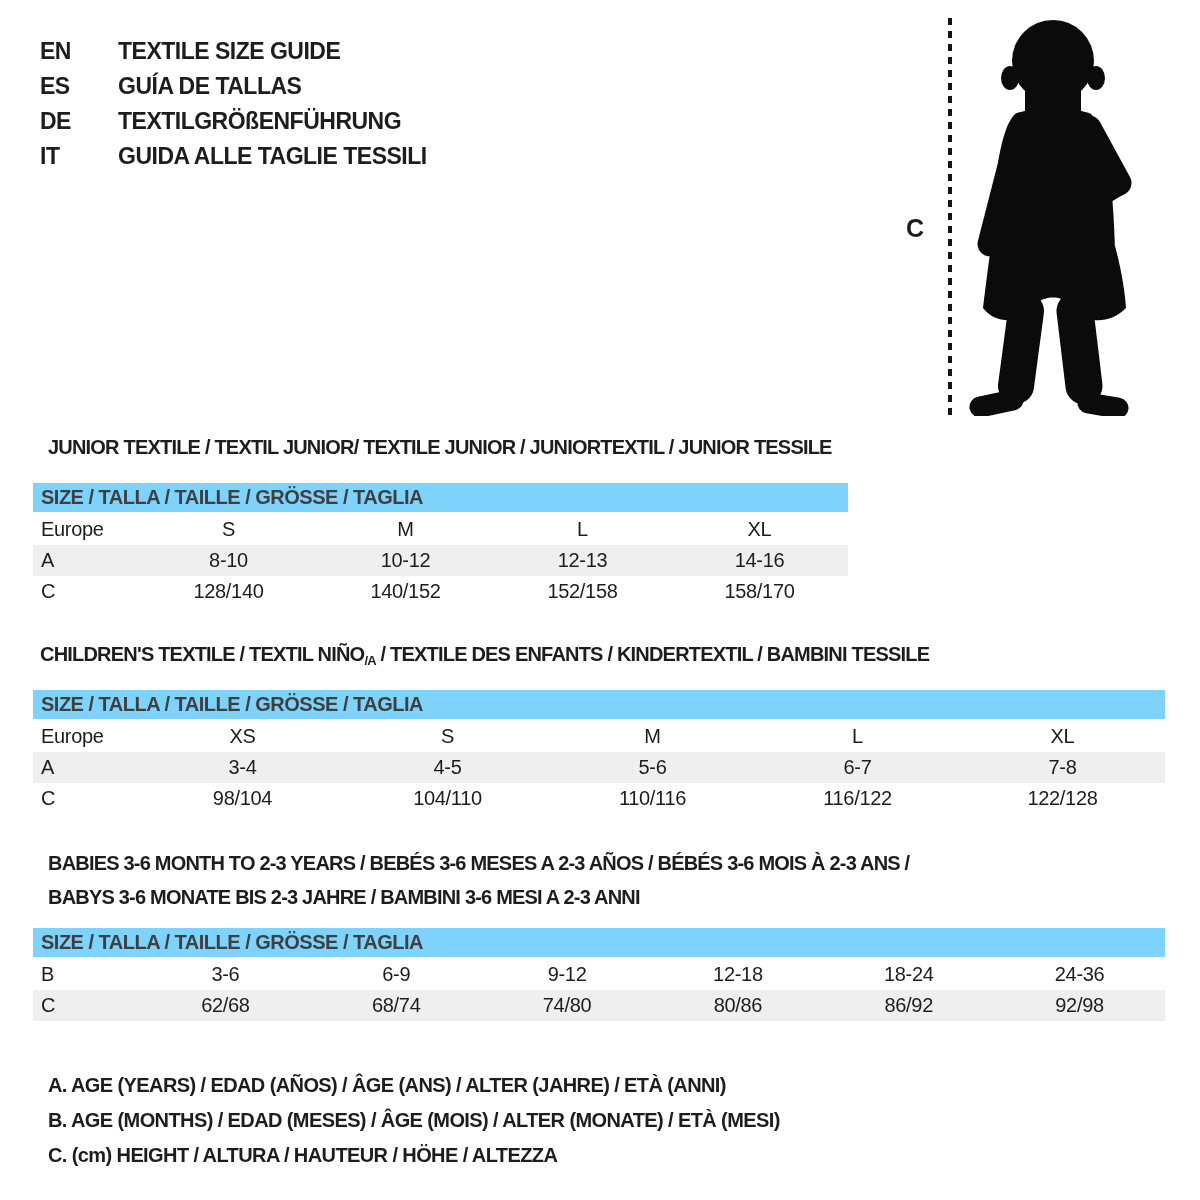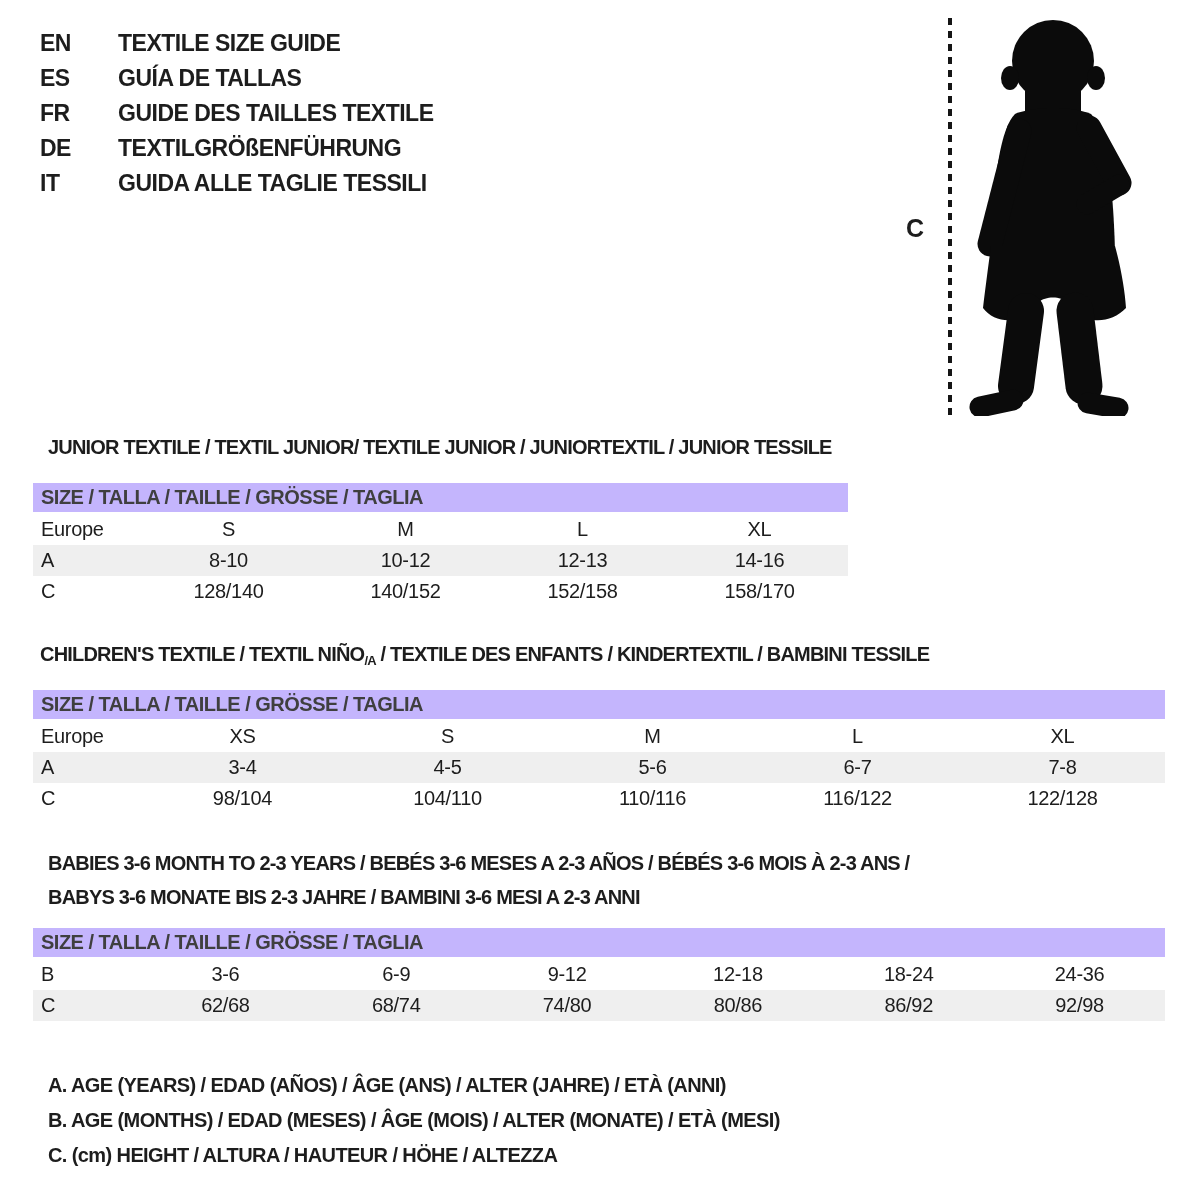--- a/index.html
+++ b/index.html
@@ -4,21 +4,21 @@
 <style>
   html,body{margin:0;padding:0;}
   body{
     width:1200px;height:1200px;position:relative;overflow:hidden;
     background:#ffffff;color:#1d1d1d;
     font-family:"Liberation Sans", sans-serif;
   }
   .abs{position:absolute;}
   
   .lang-list{top:30px;left:40px;}
-  .lang-row{display:flex;height:35px;align-items:flex-start;}
+  .lang-row{display:flex;height:35px;align-items:flex-end;}
   .lang-code{width:78px;font-size:23px;font-weight:bold;letter-spacing:-0.5px;}
   .lang-label{font-size:23px;font-weight:bold;letter-spacing:-0.5px;}
   
   .measure-line{
     left:948px;top:18px;width:4px;height:397px;
     background:repeating-linear-gradient(to bottom,#151515 0 7px,transparent 7px 13px);
   }
   .c-label{left:906px;top:214px;font-size:25px;font-weight:bold;}
   .silhouette{left:963px;top:16px;width:175px;height:400px;}
   
@@ -26,21 +26,21 @@
   .sec-heading sub{font-size:13px;vertical-align:baseline;position:relative;top:4px;}
   .jr-heading{left:40px;top:436px;margin-left:8px;}
   .ch-heading{left:40px;top:643px;}
   .bb-heading{left:48px;top:846px;line-height:34px;}
   
   .size-table{left:33px;}
   .jr-table{top:483px;width:815px;}
   .ch-table{top:690px;width:1132px;}
   .bb-table{top:928px;width:1132px;}
   .size-bar{
-    height:29px;line-height:29px;background:#c4b5fd;color:#3f3f3f;
+    height:29px;line-height:29px;background:#7dd3fc;color:#3f3f3f;
     padding-left:8px;font-size:20px;font-weight:bold;letter-spacing:-0.5px;
     margin-bottom:2px;box-sizing:border-box;
   }
   .trow{display:grid;height:31px;align-items:center;font-size:20px;font-weight:normal;letter-spacing:-0.3px;}
   .cols4{grid-template-columns:107px repeat(4,1fr);}
   .cols5{grid-template-columns:107px repeat(5,1fr);}
   .cols6{grid-template-columns:107px repeat(6,1fr);}
   .trow .lbl{padding-left:8px;}
   .trow .val{text-align:center;}
   .shaded{background:#efefef;}
@@ -52,24 +52,20 @@
 <body>
 
 <div class="abs lang-list">
   <div class="lang-row">
     <span class="lang-code">EN</span>
     <span class="lang-label">TEXTILE SIZE GUIDE</span>
   </div>
   <div class="lang-row">
     <span class="lang-code">ES</span>
     <span class="lang-label">GUÍA DE TALLAS</span>
-  </div>
-  <div class="lang-row">
-    <span class="lang-code">FR</span>
-    <span class="lang-label">GUIDE DES TAILLES TEXTILE</span>
   </div>
   <div class="lang-row">
     <span class="lang-code">DE</span>
     <span class="lang-label">TEXTILGRÖßENFÜHRUNG</span>
   </div>
   <div class="lang-row">
     <span class="lang-code">IT</span>
     <span class="lang-label">GUIDA ALLE TAGLIE TESSILI</span>
   </div>
 </div>

